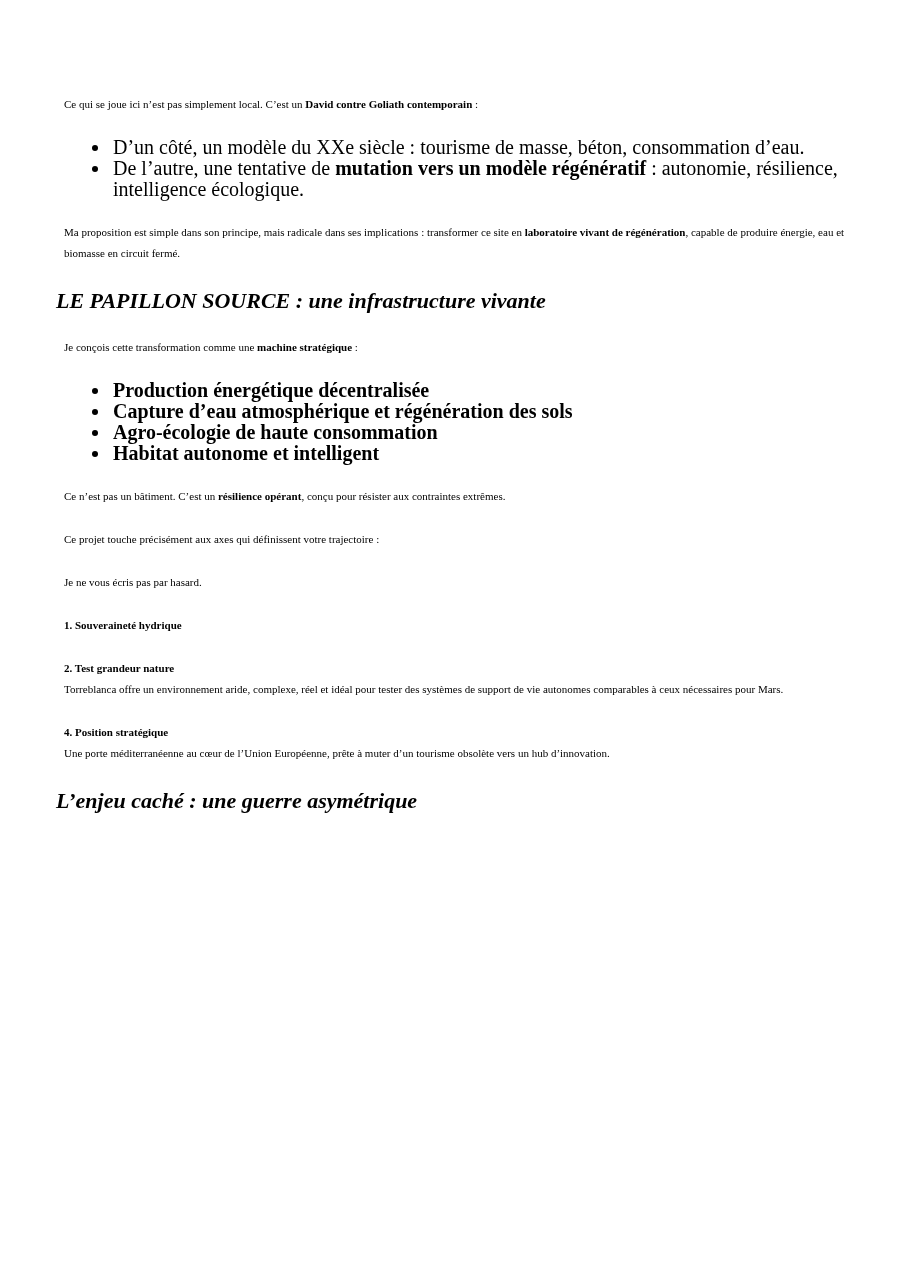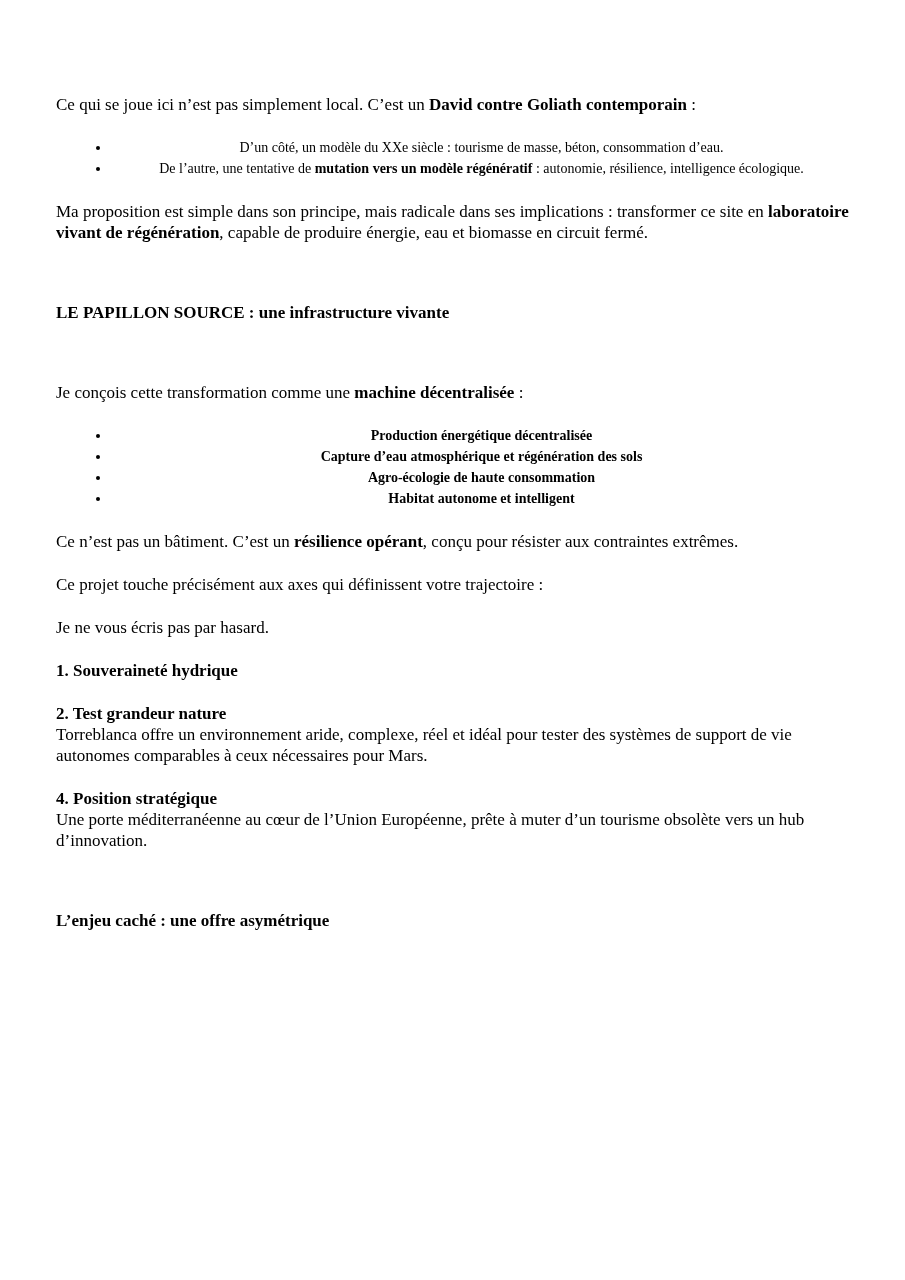--- a/index.html
+++ b/index.html
@@ -12,63 +12,63 @@
   }
   .page {
     box-sizing: border-box;
     width: 905px;
     height: 1280px;
     padding: 94px 55px 0 56px;
     overflow: hidden;
     background: #ffffff;
   }
   .para {
-    margin: 0 0 22px 0;
-    font-size: 17px;
+    margin: 0 0 22px 8px;
+    font-size: 11px;
     line-height: 21px;
   }
   .heading {
-    margin: 59px 0;
-    font-size: 17px;
+    margin: 26px 0;
+    font-size: 22px;
     line-height: 21px;
     font-weight: bold;
+    font-style: italic;
   }
   ul.bullets {
     margin: 0 0 22px 0;
     padding: 0 0 0 55px;
     list-style: disc;
   }
   ul.bullets li {
-    font-size: 14px;
+    font-size: 20px;
     line-height: 21px;
     padding-left: 2px;
-    text-align: center;
   }
   strong { font-weight: bold; }
 </style>
 </head>
 <body>
 
 <div class="page">
   <div>
       <p class="para"><span>Ce qui se joue ici n’est pas simplement local. C’est un </span><strong>David contre Goliath contemporain</strong><span> :</span></p>
       <ul class="bullets">
         <li><span>D’un côté, un modèle du XXe siècle : tourisme de masse, béton, consommation d’eau.</span></li>
         <li><span>De l’autre, une tentative de </span><strong>mutation vers un modèle régénératif</strong><span> : autonomie, résilience, intelligence écologique.</span></li>
       </ul>
       <p class="para"><span>Ma proposition est simple dans son principe, mais radicale dans ses implications : transformer ce site en </span><strong>laboratoire vivant de régénération</strong><span>, capable de produire énergie, eau et biomasse en circuit fermé.</span></p>
       <h2 class="heading"><strong>LE PAPILLON SOURCE : une infrastructure vivante</strong></h2>
-      <p class="para"><span>Je conçois cette transformation comme une </span><strong>machine décentralisée</strong><span> :</span></p>
+      <p class="para"><span>Je conçois cette transformation comme une </span><strong>machine stratégique</strong><span> :</span></p>
       <ul class="bullets">
         <li><strong>Production énergétique décentralisée</strong></li>
         <li><strong>Capture d’eau atmosphérique et régénération des sols</strong></li>
         <li><strong>Agro-écologie de haute consommation</strong></li>
         <li><strong>Habitat autonome et intelligent</strong></li>
       </ul>
       <p class="para"><span>Ce n’est pas un bâtiment. C’est un </span><strong>résilience opérant</strong><span>, conçu pour résister aux contraintes extrêmes.</span></p>
       <p class="para"><span>Ce projet touche précisément aux axes qui définissent votre trajectoire :</span></p>
       <p class="para"><span>Je ne vous écris pas par hasard.</span></p>
       <p class="para"><strong>1. Souveraineté hydrique</strong><br></p>
       <p class="para"><strong>2. Test grandeur nature</strong><br><span>Torreblanca offre un environnement aride, complexe, réel et idéal pour tester des systèmes de support de vie autonomes comparables à ceux nécessaires pour Mars.</span></p>
       <p class="para"><strong>4. Position stratégique</strong><br><span>Une porte méditerranéenne au cœur de l’Union Européenne, prête à muter d’un tourisme obsolète vers un hub d’innovation.</span></p>
-      <h2 class="heading"><strong>L’enjeu caché : une offre asymétrique</strong></h2>
+      <h2 class="heading"><strong>L’enjeu caché : une guerre asymétrique</strong></h2>
     </div>
 </div>
 
 </body></html>

